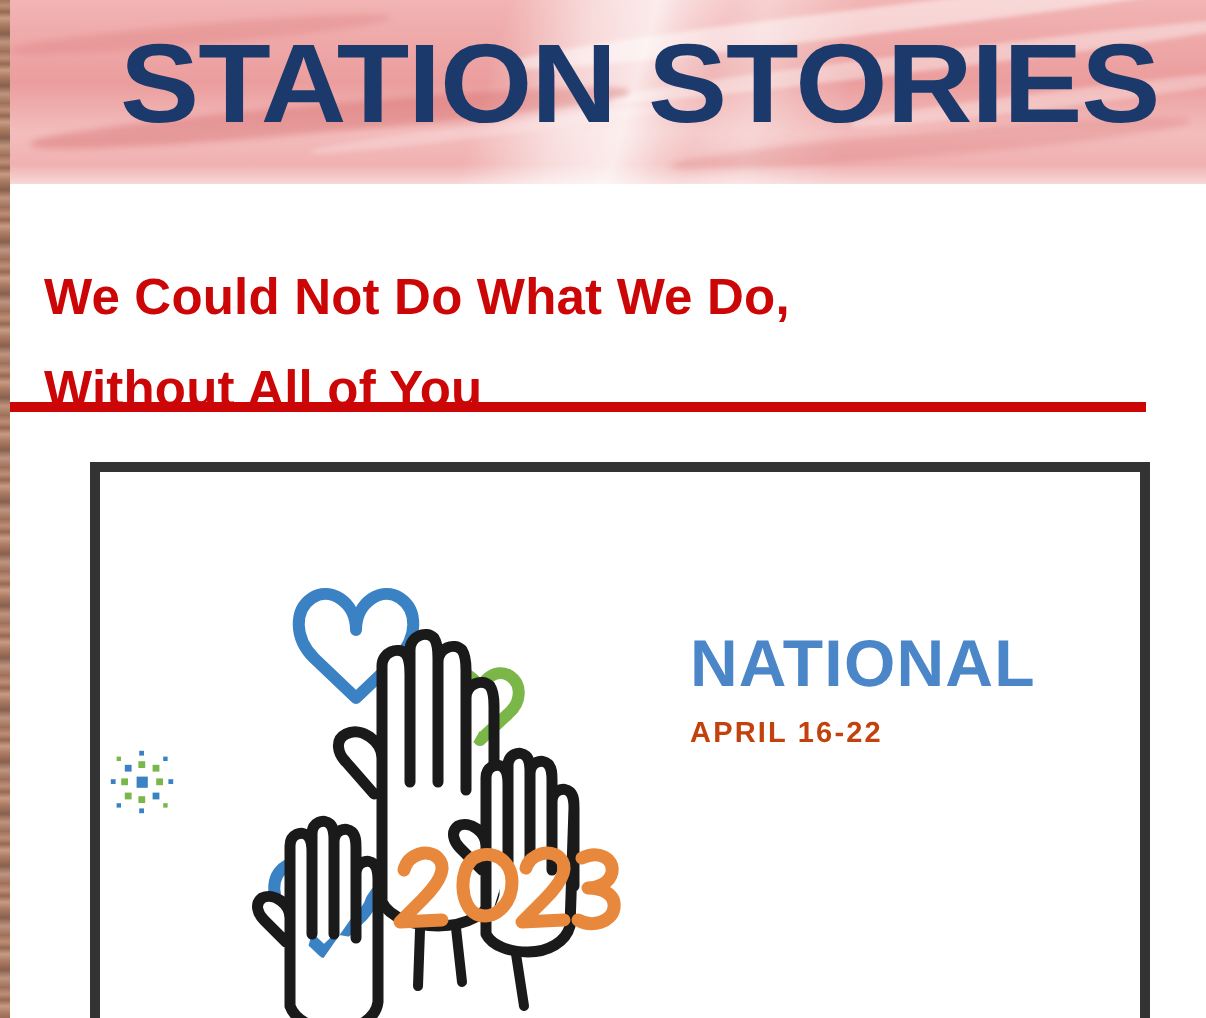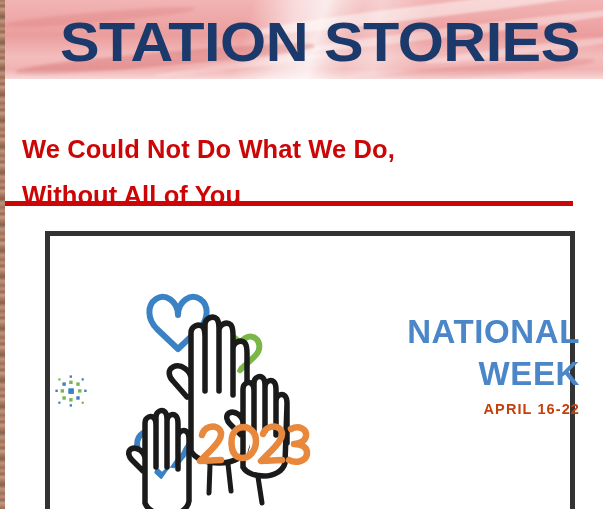--- a/index.html
+++ b/index.html
@@ -39,21 +39,21 @@
     width: 598px;
     height: 509px;
     background: #ffffff;
   }
 
   
   #masthead-banner {
     position: absolute;
     left: 0; top: 0;
     width: 598px;
-    height: 79px;
+    height: 92px;
     overflow: hidden;
     background: #fca5a5;
   }
   .banner-wash {
     position: absolute;
     inset: 0;
     background:
       linear-gradient(106deg, rgba(255,255,255,0.00) 0%, rgba(255,255,255,0.00) 40%,
                                rgba(255,255,255,0.55) 47%, rgba(255,255,255,0.75) 52%,
                                rgba(255,255,255,0.10) 58%, rgba(255,255,255,0.00) 66%),
@@ -155,24 +155,24 @@
   }
   #hands-artwork {
     position: absolute;
     left: 65px;
     top: 35px;
     width: 210px;
     height: 250px;
   }
   #graphic-text-block {
     position: absolute;
-    left: 280px;
+    left: 295px;
     top: 75px;
     width: 250px;
-    text-align: right;
+    text-align: left;
   }
   .nvw-line {
     color: #4a86c8;
     font-weight: 700;
     font-size: 33px;
     line-height: 42px;
     letter-spacing: 0.6px;
   }
   #graphic-date {
     margin-top: 6px;
@@ -275,20 +275,19 @@
         <g fill="none" stroke="#e8883c" stroke-width="6.5" stroke-linecap="round" stroke-linejoin="round">
           <path d="M87 164 C89 156 99 153 104 158 C109 163 104 171 96 179 L85 190 L106 189"></path>
           <path d="M122 158 C131 153 141 159 141 170 C141 181 132 190 123 186 C115 182 114 164 122 158 Z"></path>
           <path d="M148 163 C150 156 160 153 165 158 C170 163 165 171 157 179 L146 190 L167 189"></path>
           <path d="M176 158 C184 154 192 158 191 165 C190 171 183 173 179 173 C186 173 193 176 192 183 C191 190 181 193 174 189"></path>
         </g>
       </svg>
 
       <div id="graphic-text-block">
         <div class="nvw-line">NATIONAL</div>
-        <div class="nvw-line">WEEK</div>
         <div id="graphic-date">APRIL 16-22</div>
       </div>
 
     </div>
   </div>
 
 </div>
 
 </body></html>

